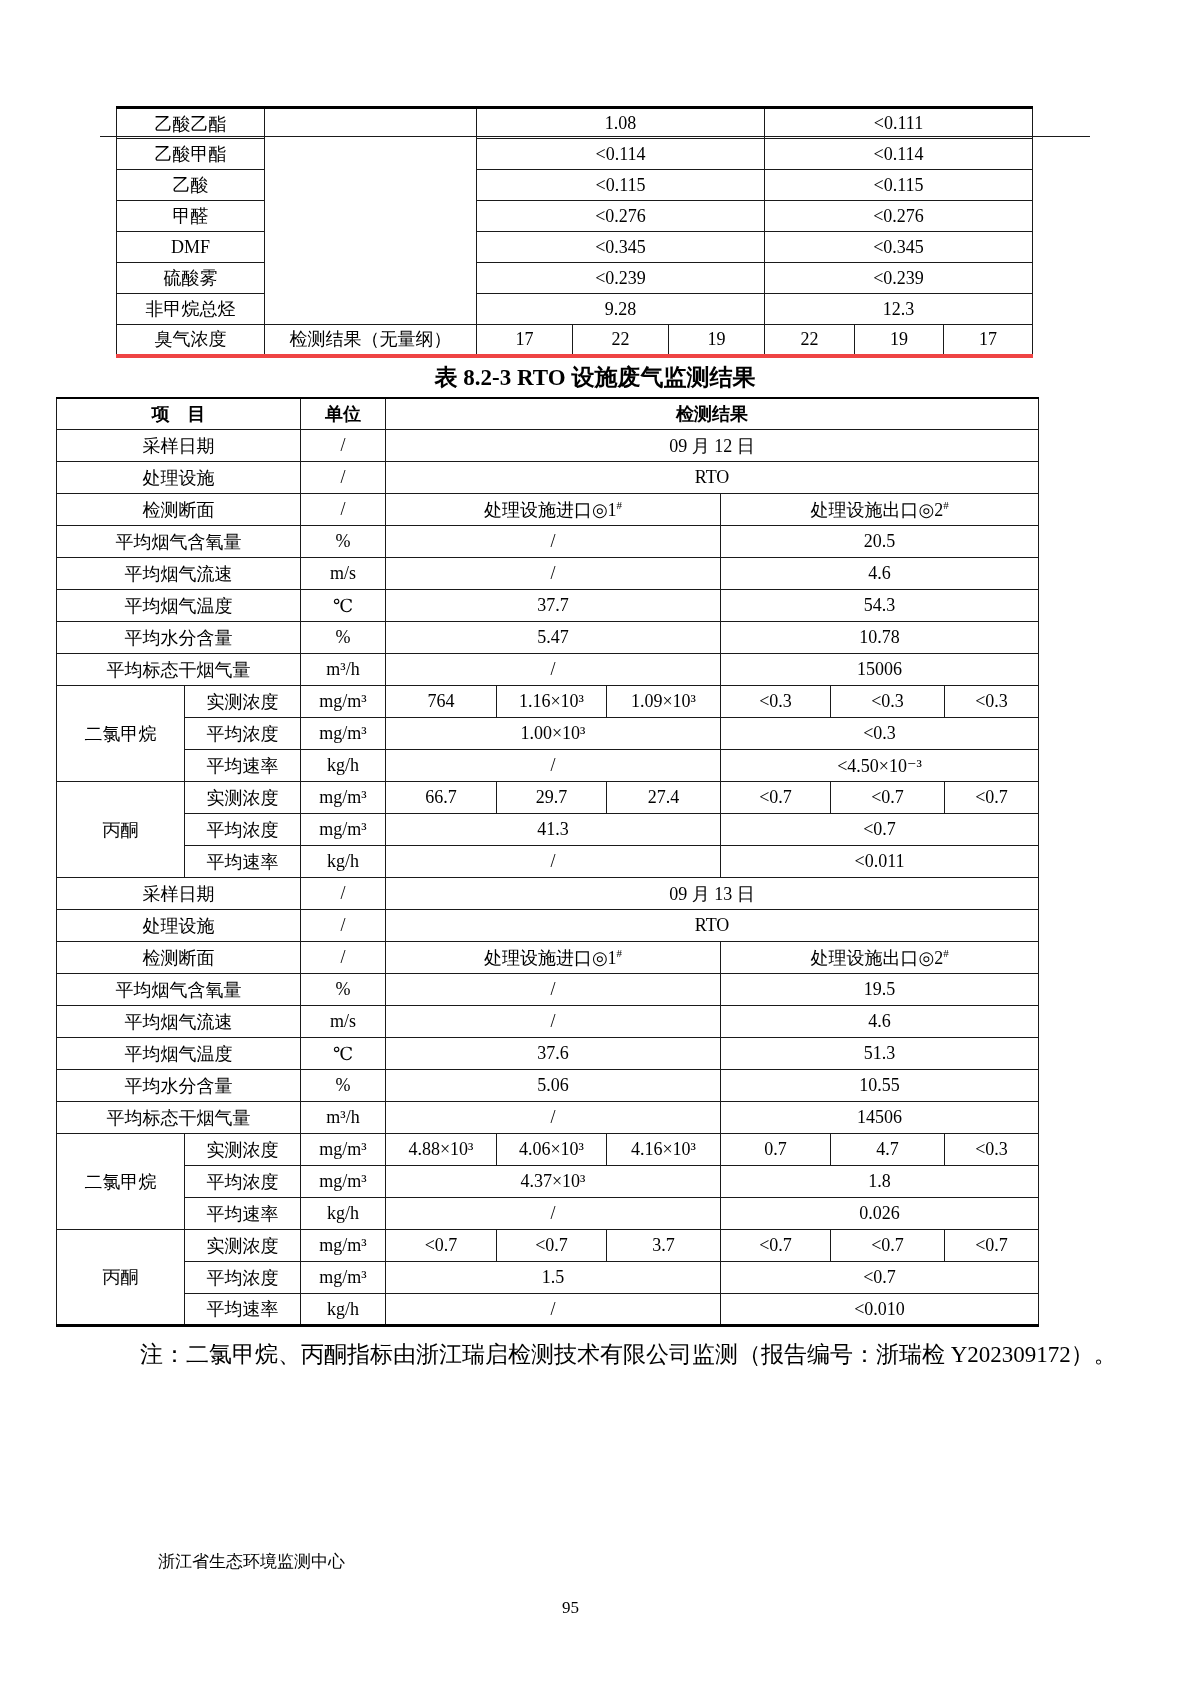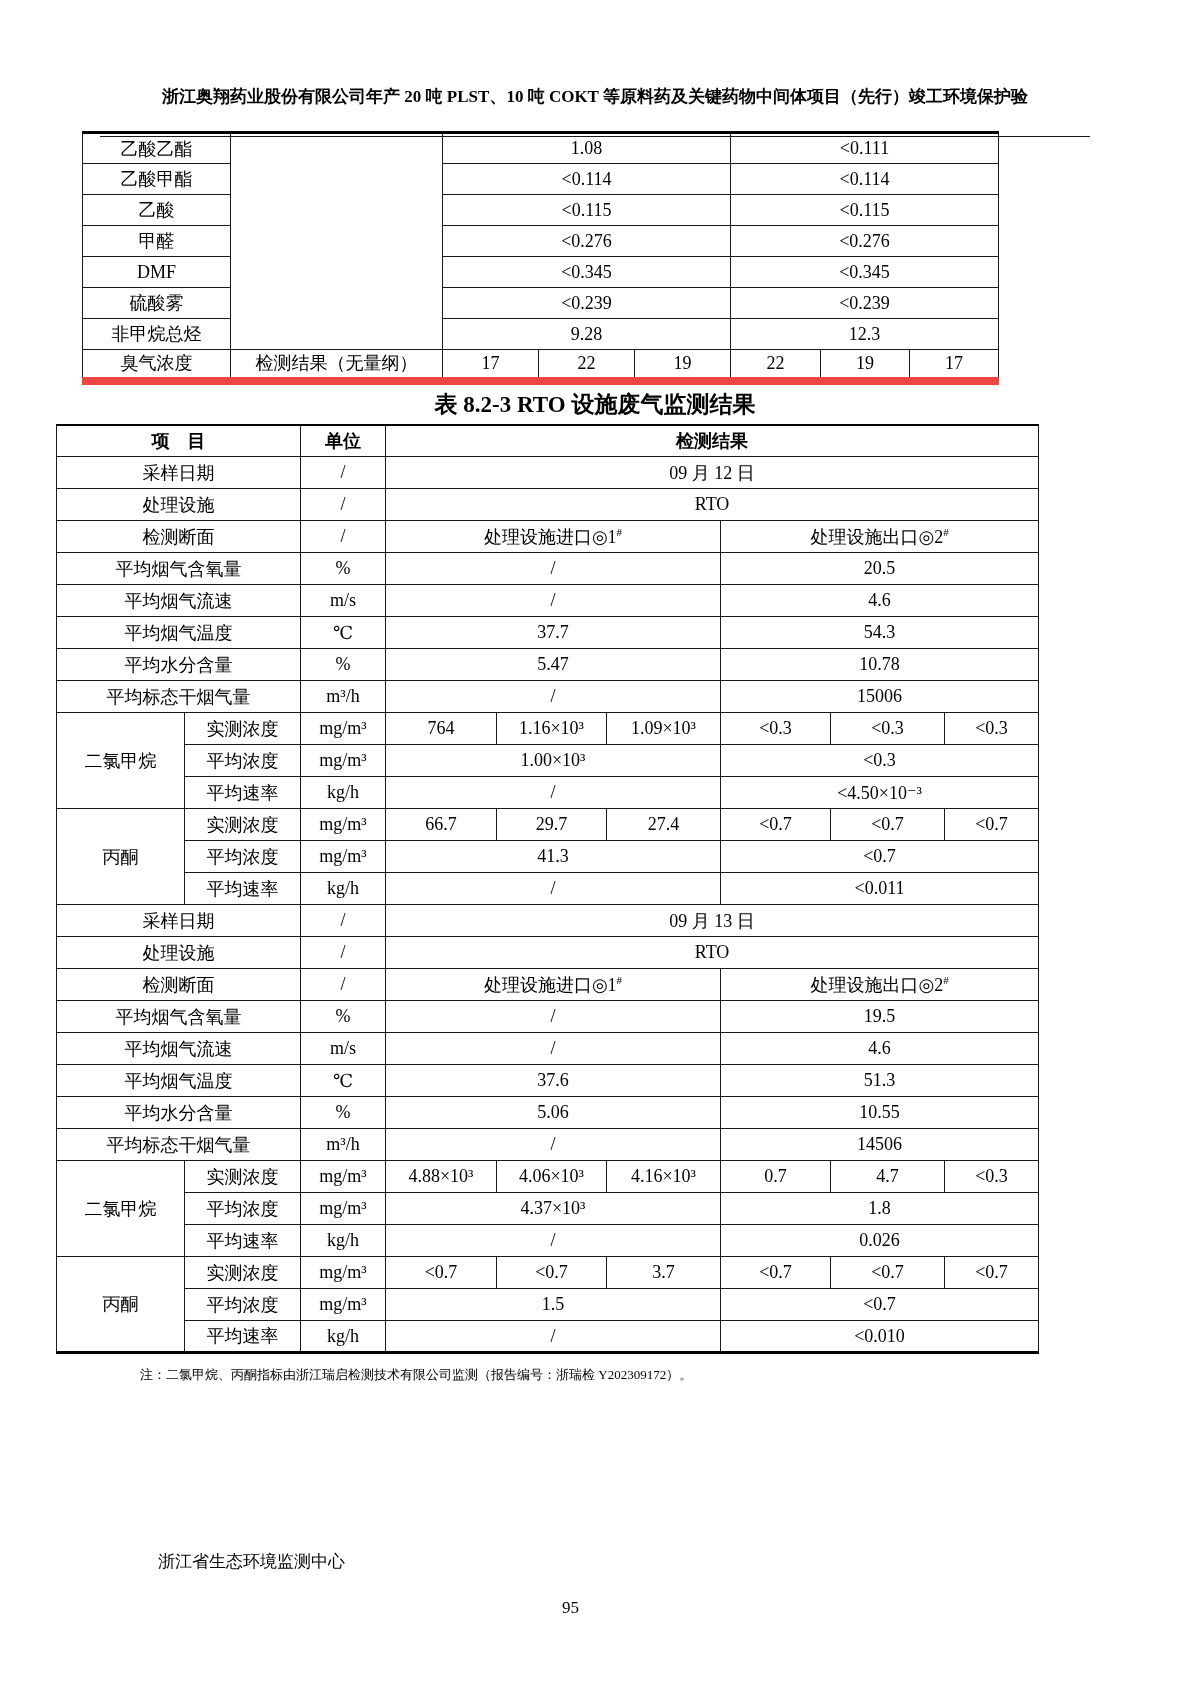--- a/index.html
+++ b/index.html
@@ -14,47 +14,46 @@
     text-align:center; font-size:17px; line-height:25px; font-weight:bold;
   }
   .header-rule {
     position:absolute; left:100px; top:136px; width:990px; height:0;
     border-top:1.5px solid #1a1a1a;
   }
   table { border-collapse:collapse; table-layout:fixed; }
   td, th { border:1px solid #1a1a1a; text-align:center; vertical-align:middle; overflow:hidden; }
 
   #t1 {
-    width:916px; margin:22px 0 0 82px;
-    border-top:3px solid #000; border-bottom:8px solid #ef4444;
+    width:916px; margin:22px 0 0 116px;
+    border-top:3px solid #000; border-bottom:4px solid #ef4444;
   }
   #t1 td { height:31px; font-size:18px; }
 
   .table-title { text-align:center; font-weight:bold; font-size:23px; margin:4px 0 4px 0; }
 
   #t2 {
     width:982px; margin-left:56px;
     border-top:2.5px solid #000; border-bottom:3.5px solid #000;
   }
   #t2 td, #t2 th { height:32px; font-size:18px; }
   #t2 th { font-weight:bold; }
 
   sup { font-size:11px; line-height:0; }
 
-  .note { margin:12px 12px 0 140px; font-size:13px; }
+  .note { margin:12px 12px 0 140px; font-size:23px; }
 
   .footer { position:absolute; left:0; top:1550px; width:100%; font-size:17px; }
   .footer .org { position:absolute; left:158px; top:0; }
   .footer .pg  { position:absolute; left:562px; top:16px;margin-top:32px; }
 </style>
 </head>
 <body>
 
 <div class="doc-header">
-  <div>浙江奥翔药业股份有限公司年产 20 吨 PLST、10 吨 COKT 等原料药及关键药物中间体项目（先行）竣工环境保护验</div>
 </div>
 <div class="header-rule"></div>
 
 <table id="t1">
   <colgroup>
     <col style="width:148px">
       <col style="width:212px">
     <col style="width:96px">
       <col style="width:96px">
       <col style="width:96px">

